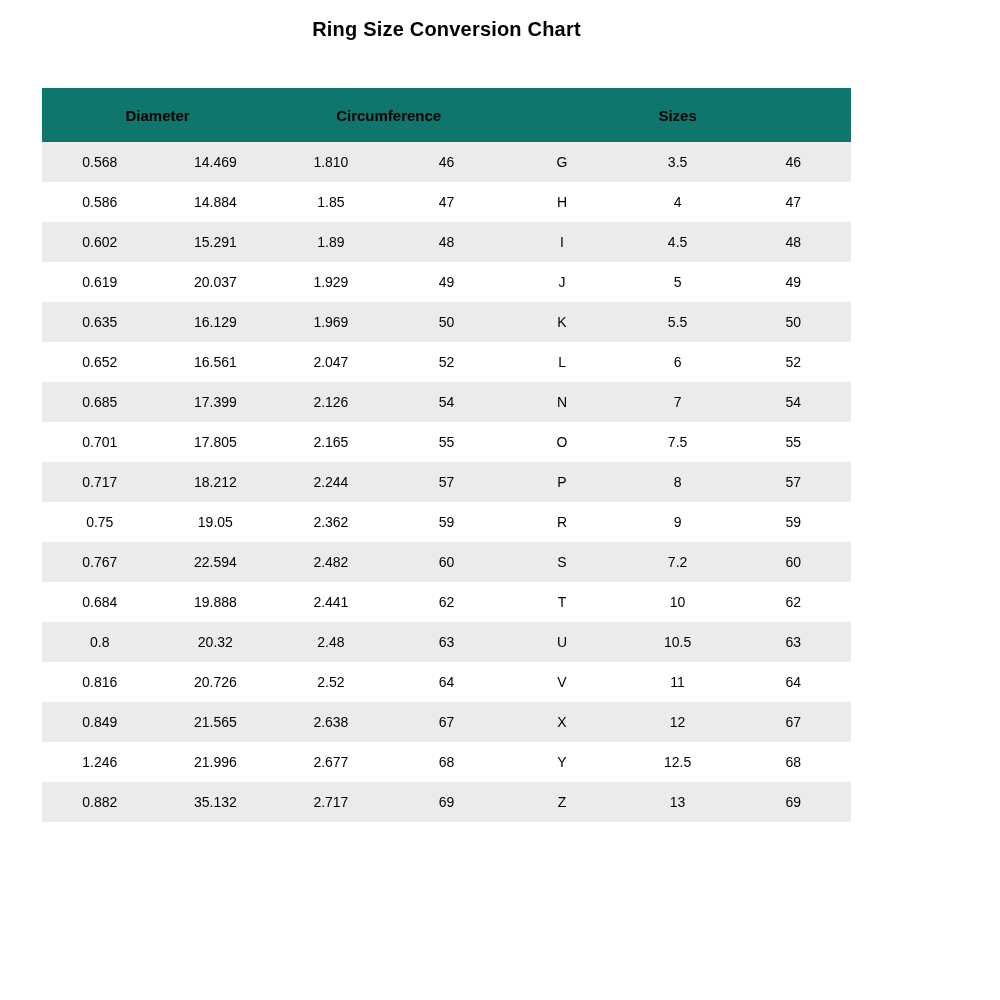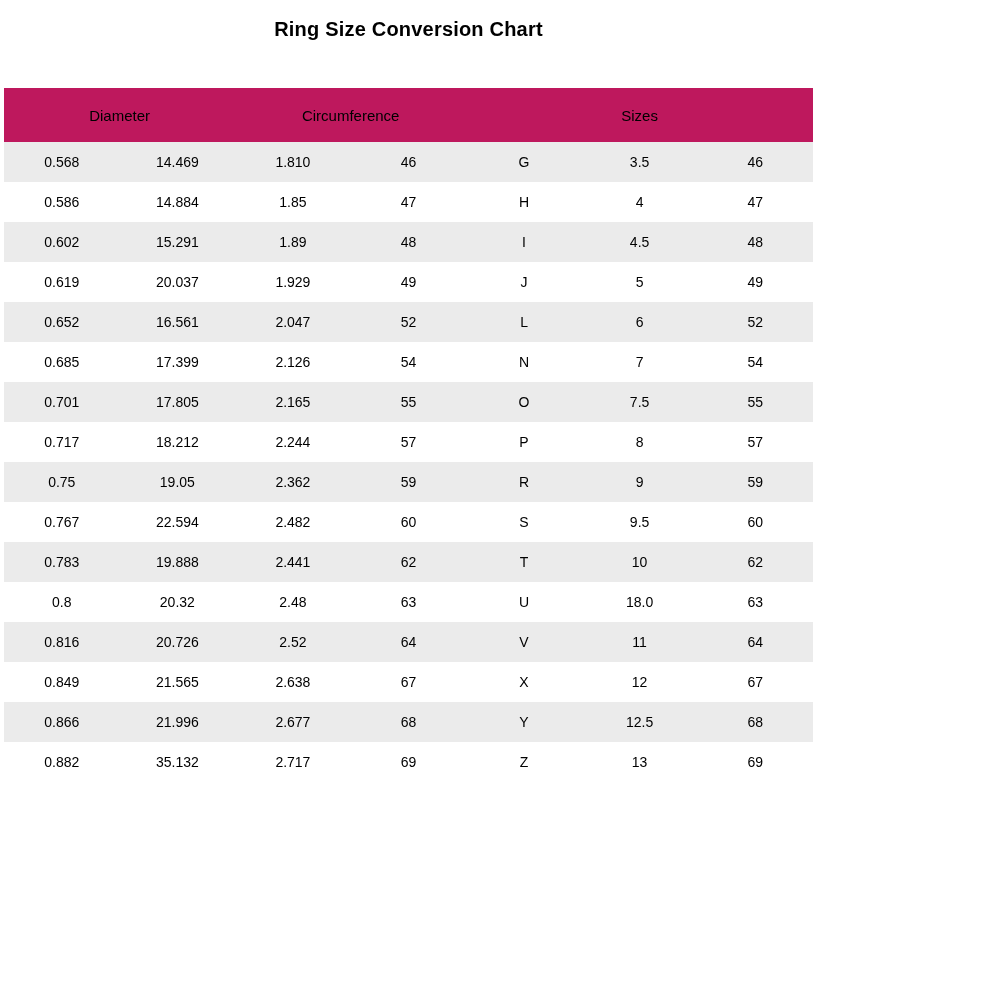--- a/index.html
+++ b/index.html
@@ -9,20 +9,21 @@
     width: 1000px;
     height: 1000px;
     font-family: "Liberation Sans", sans-serif;
     color: #000000;
     -webkit-font-smoothing: antialiased;
   }
   .page {
     width: 817px;
     box-sizing: border-box;
     padding: 0 4px;
+    margin-left: 38px;
   }
   .chart-title {
     text-align: center;
     font-size: 20px;
     font-weight: bold;
     margin: 18px 0 0 0;
     line-height: 23px;
     letter-spacing: 0.2px;
   }
   table.ring-table {
@@ -31,24 +32,24 @@
     table-layout: fixed;
     margin-top: 47px;
   }
   table.ring-table th, table.ring-table td {
     text-align: center;
     vertical-align: middle;
     padding: 0 6px;
     overflow: hidden;
   }
   tr.group-header-row th {
-    background: #be185d;
+    background: #0f766e;
     height: 54px;
     font-size: 15px;
-    font-weight: normal;
+    font-weight: bold;
   }
   tr.column-header-row th {
     background: #ffffff;
     height: 47px;
     font-size: 14px;
     font-weight: normal;
     line-height: 1.3;
   }
   tbody td {
     height: 40px;
@@ -117,20 +118,29 @@
         <tr>
       <td>0.619</td>
       <td>20.037</td>
       <td>1.929</td>
       <td>49</td>
       <td>J</td>
       <td>5</td>
       <td>49</td>
     </tr>
         <tr>
+      <td>0.635</td>
+      <td>16.129</td>
+      <td>1.969</td>
+      <td>50</td>
+      <td>K</td>
+      <td>5.5</td>
+      <td>50</td>
+    </tr>
+        <tr>
       <td>0.652</td>
       <td>16.561</td>
       <td>2.047</td>
       <td>52</td>
       <td>L</td>
       <td>6</td>
       <td>52</td>
     </tr>
         <tr>
       <td>0.685</td>
@@ -167,39 +177,39 @@
       <td>R</td>
       <td>9</td>
       <td>59</td>
     </tr>
         <tr>
       <td>0.767</td>
       <td>22.594</td>
       <td>2.482</td>
       <td>60</td>
       <td>S</td>
-      <td>9.5</td>
+      <td>7.2</td>
       <td>60</td>
     </tr>
         <tr>
-      <td>0.783</td>
+      <td>0.684</td>
       <td>19.888</td>
       <td>2.441</td>
       <td>62</td>
       <td>T</td>
       <td>10</td>
       <td>62</td>
     </tr>
         <tr>
       <td>0.8</td>
       <td>20.32</td>
       <td>2.48</td>
       <td>63</td>
       <td>U</td>
-      <td>18.0</td>
+      <td>10.5</td>
       <td>63</td>
     </tr>
         <tr>
       <td>0.816</td>
       <td>20.726</td>
       <td>2.52</td>
       <td>64</td>
       <td>V</td>
       <td>11</td>
       <td>64</td>
@@ -207,21 +217,21 @@
         <tr>
       <td>0.849</td>
       <td>21.565</td>
       <td>2.638</td>
       <td>67</td>
       <td>X</td>
       <td>12</td>
       <td>67</td>
     </tr>
         <tr>
-      <td>0.866</td>
+      <td>1.246</td>
       <td>21.996</td>
       <td>2.677</td>
       <td>68</td>
       <td>Y</td>
       <td>12.5</td>
       <td>68</td>
     </tr>
         <tr>
       <td>0.882</td>
       <td>35.132</td>

